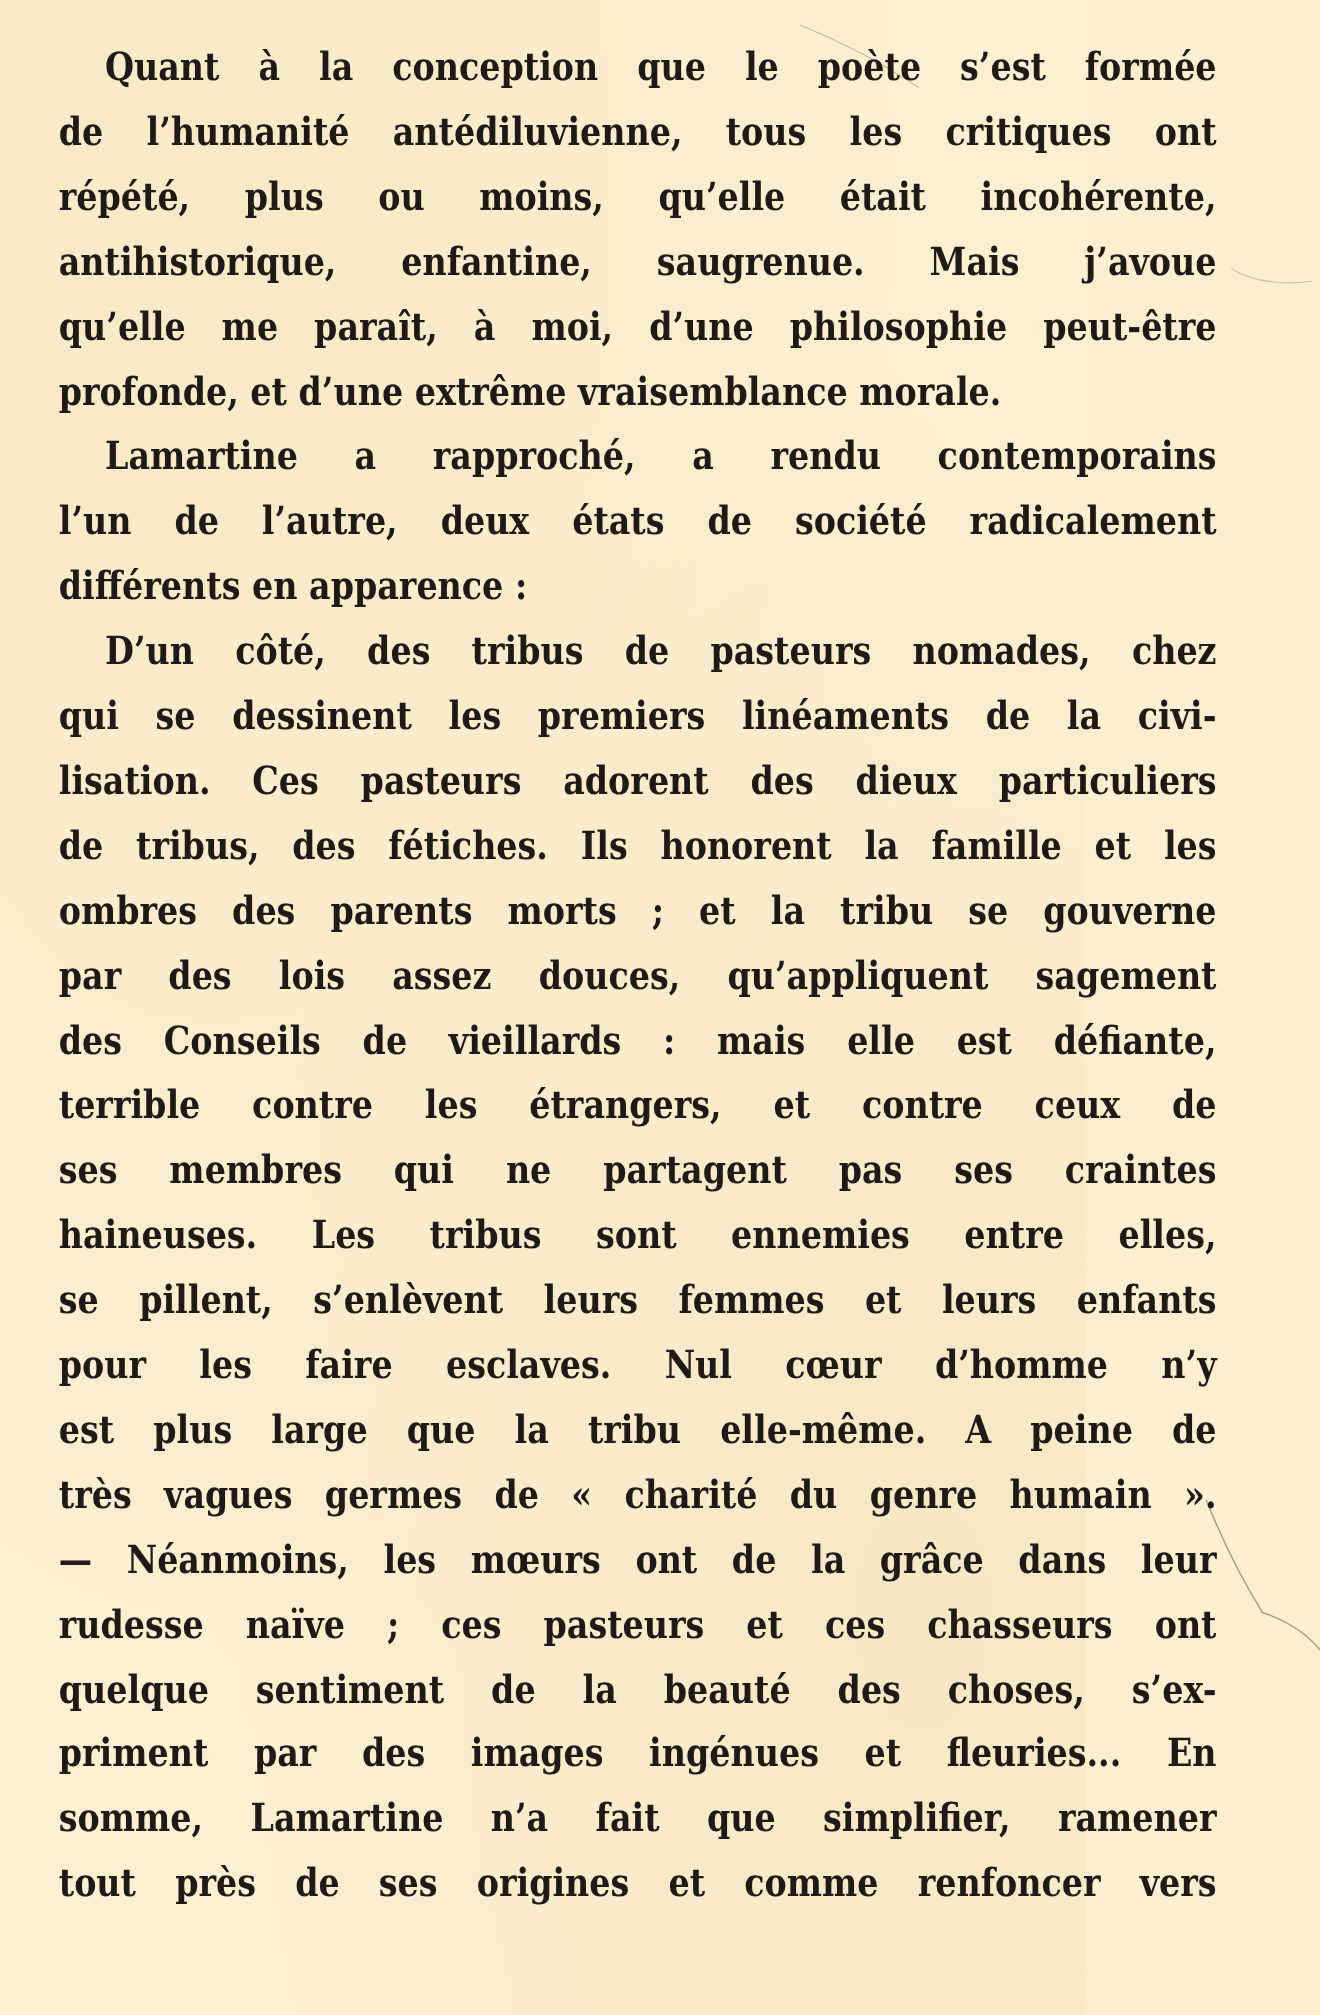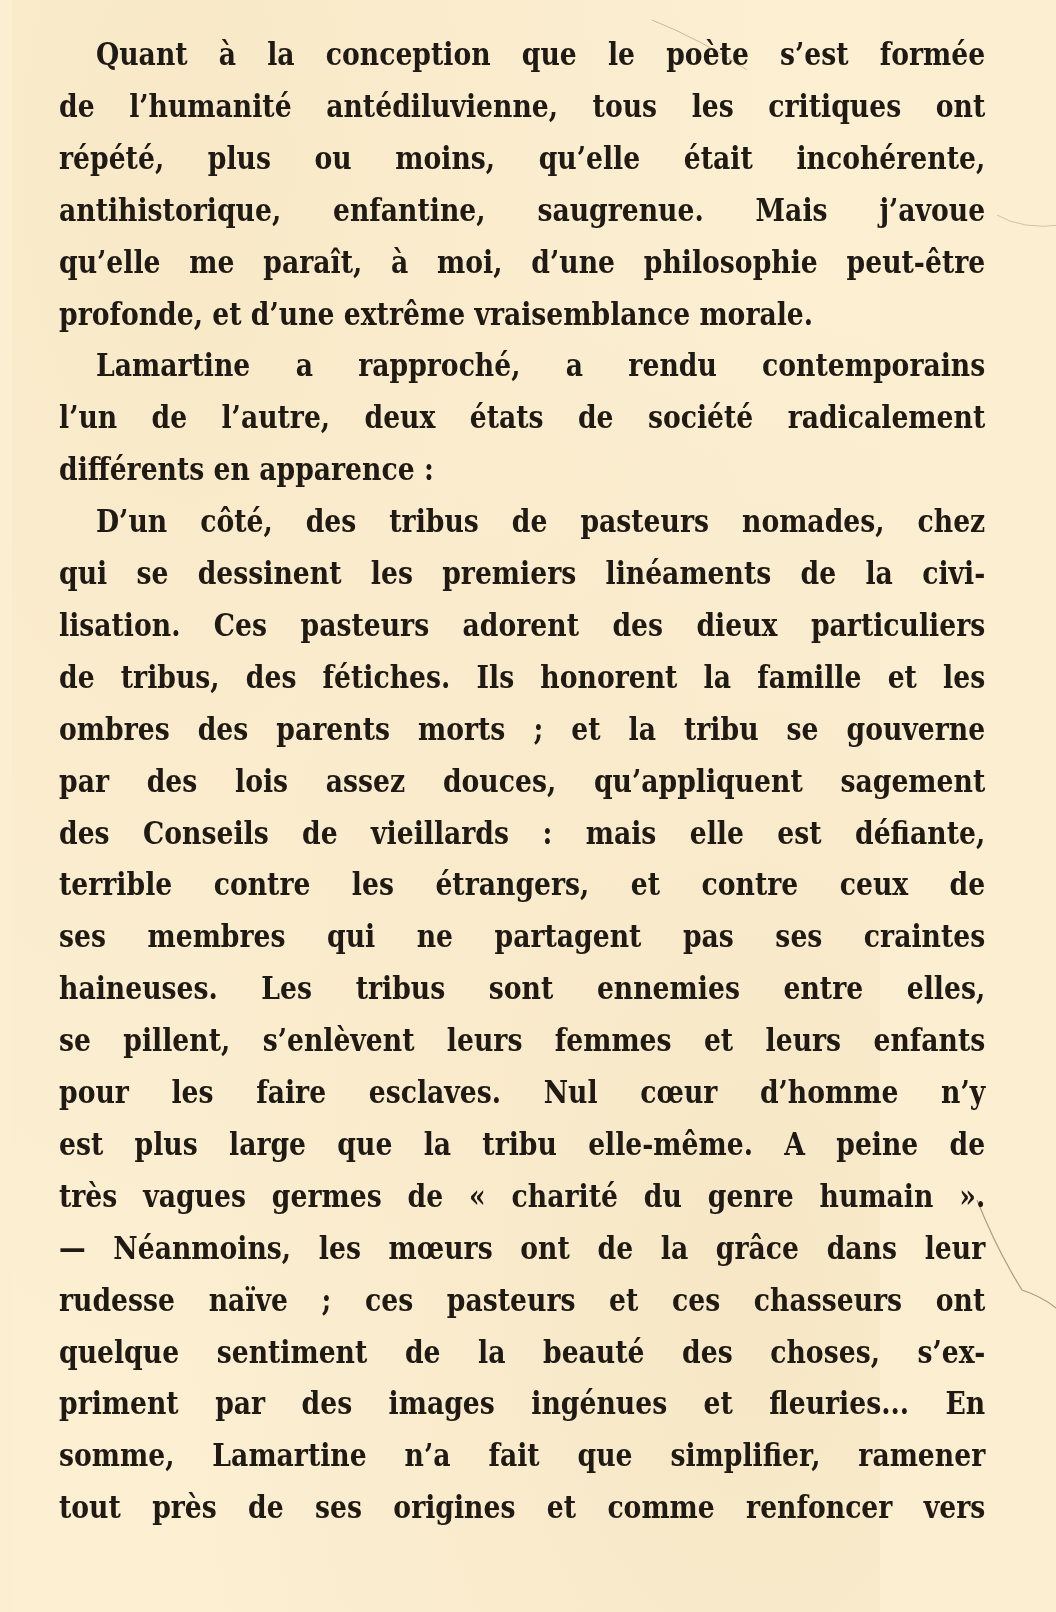--- a/index.html
+++ b/index.html
@@ -8,21 +8,21 @@
     }
     body {
       width: 1056px;
       height: 1612px;
       background: #fcefd1;
       position: relative;
       overflow: hidden;
     }
     .page {
       position: absolute;
-      left: 12px;
+      left: 0;
       top: 0;
       width: 868px;
       height: 1612px;
       background:
         radial-gradient(ellipse at 20% 10%, rgba(240,220,180,0.35), transparent 60%),
         radial-gradient(ellipse at 85% 80%, rgba(235,215,175,0.35), transparent 55%),
         #fcefd2;
     }
     .text-block {
       position: absolute;

